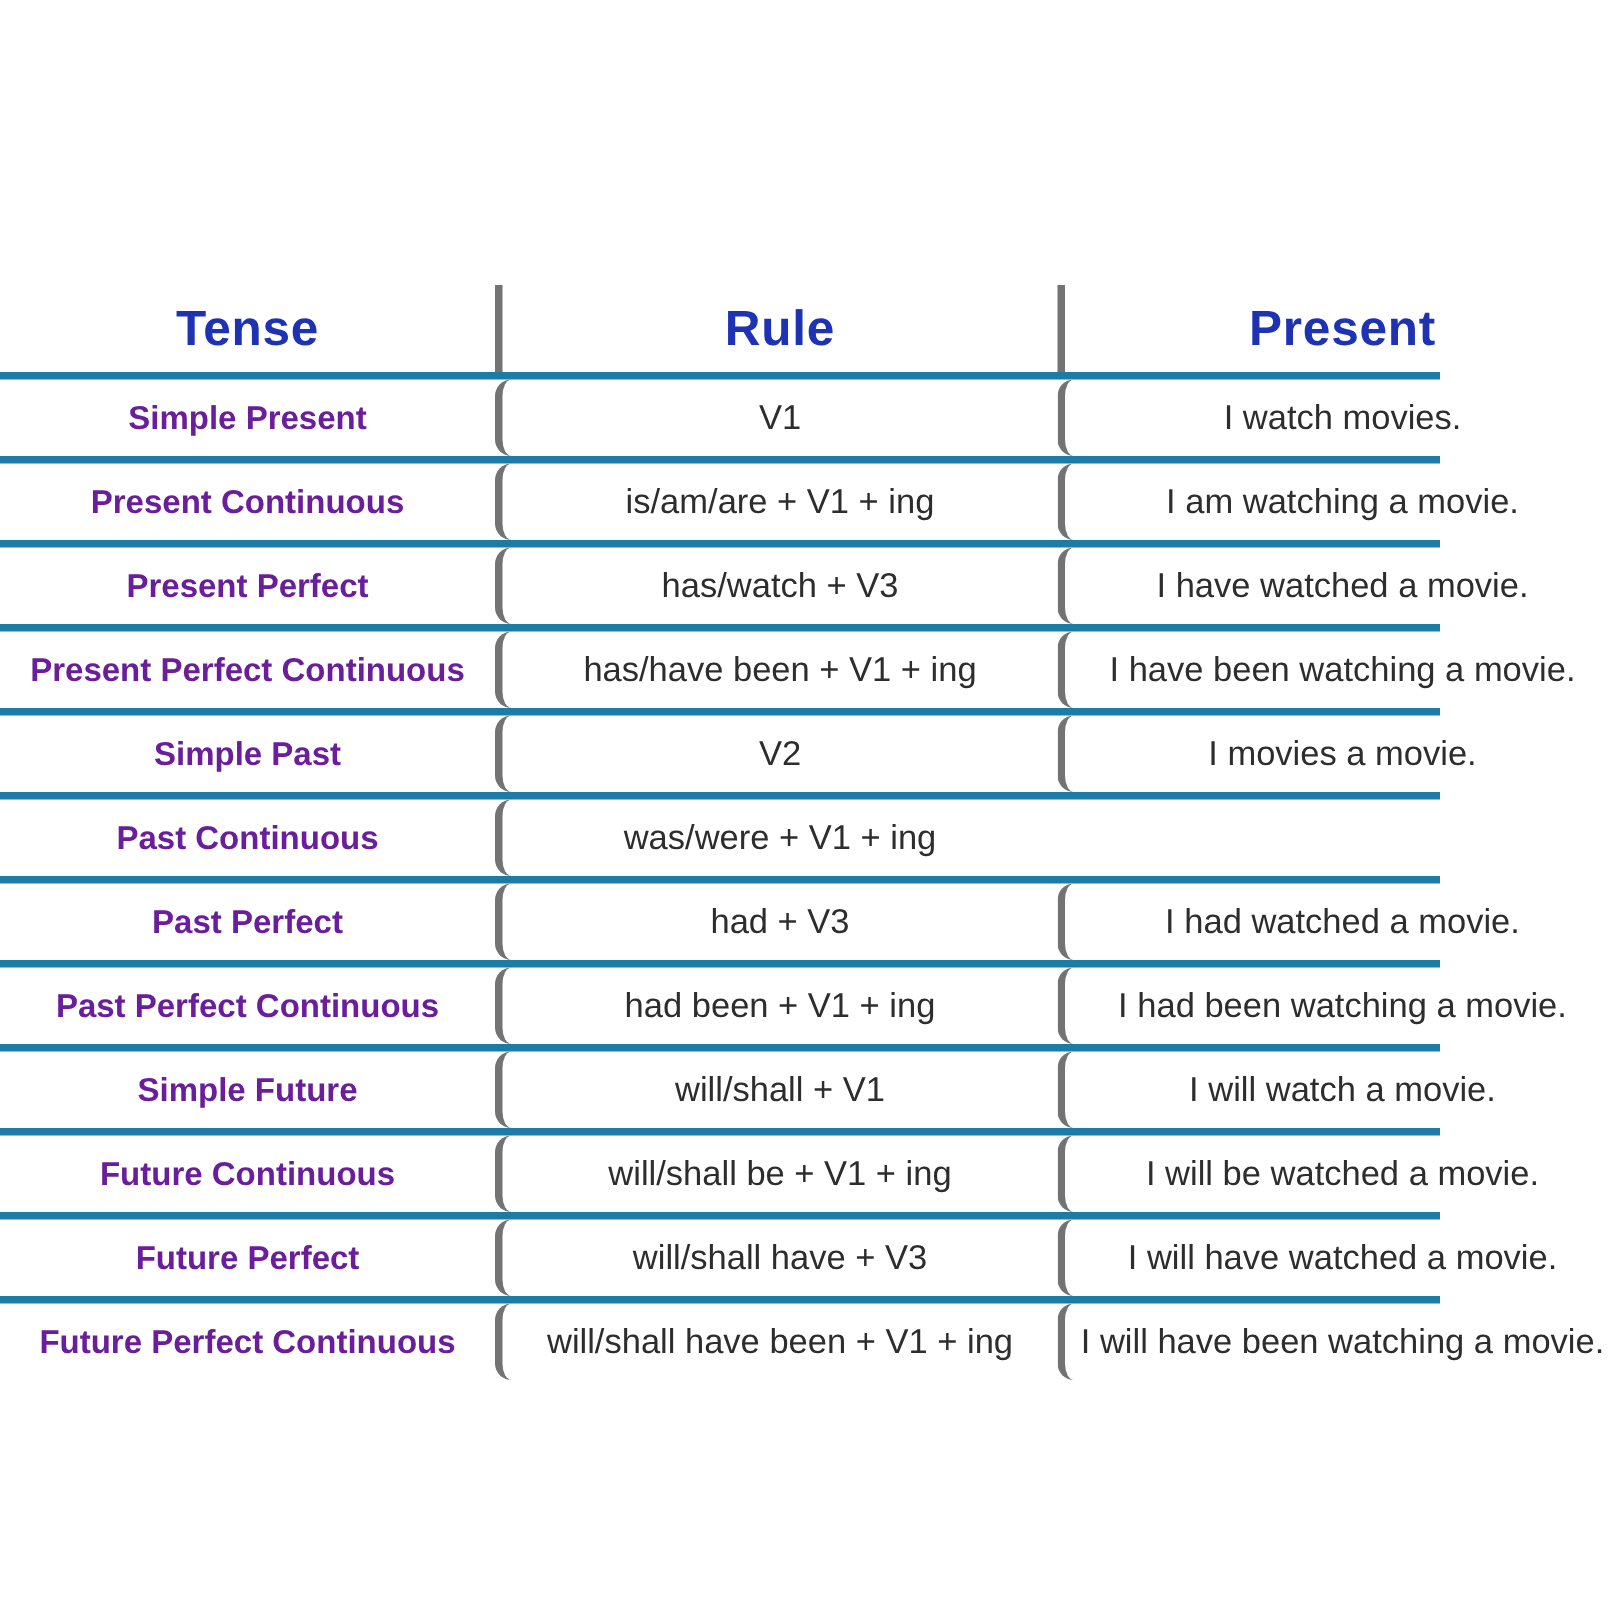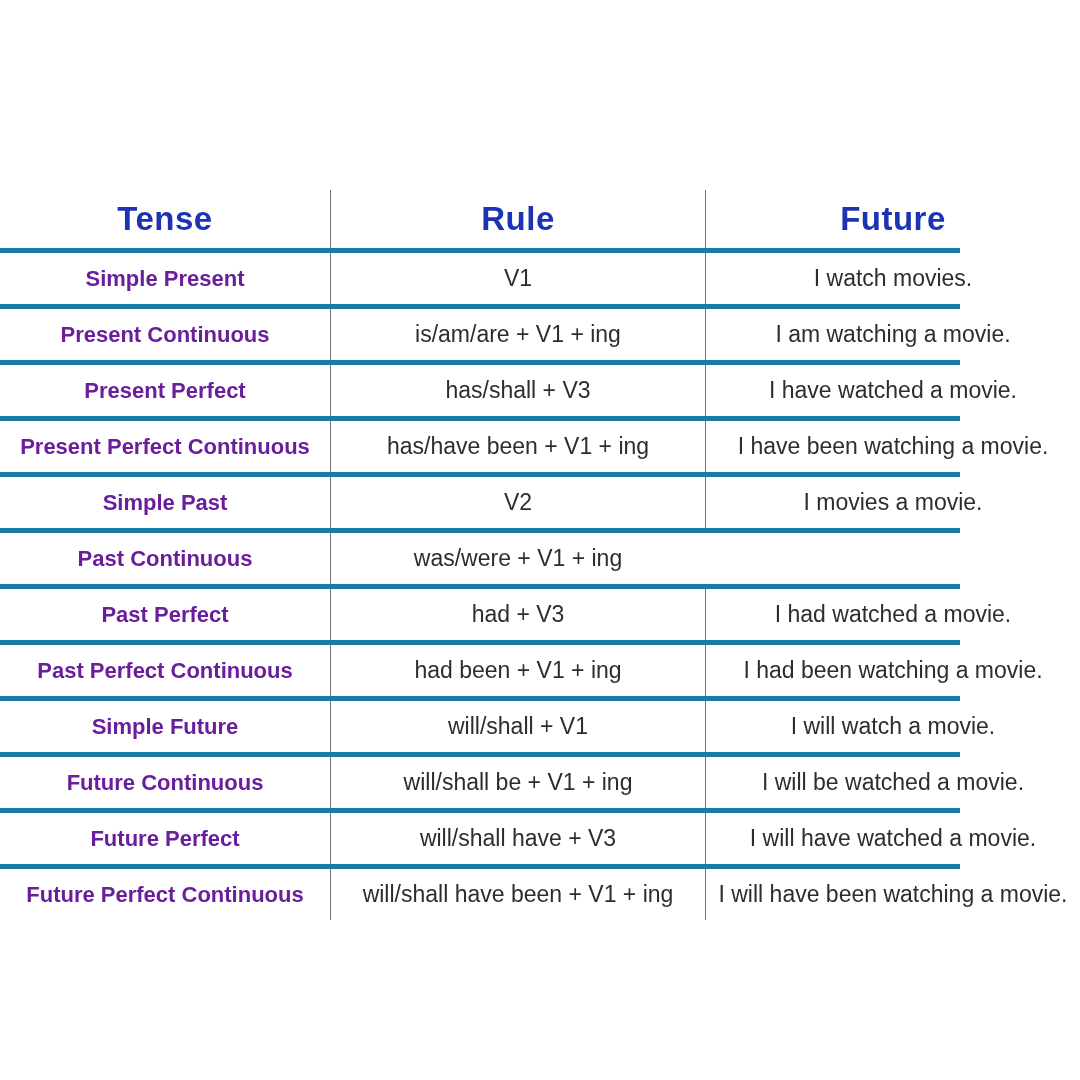--- a/index.html
+++ b/index.html
@@ -30,65 +30,66 @@
   .cell {
     display: flex;
     align-items: center;
     justify-content: center;
     text-align: center;
     box-sizing: border-box;
     padding: 0 4px;
     white-space: nowrap;
   }
   .col-rule, .col-example {
-    border-left: 1px solid #737373;
+    border-left: 5px solid #737373;
   }
   .header-cell {
     color: #1d33b4;
     font-size: 33px;
     font-weight: bold;
     letter-spacing: 0.5px;
   }
   .tense-cell {
     color: #6a1e9c;
     font-size: 22px;
     font-weight: bold;
   }
   .rule-cell, .example-cell {
     color: #2d2d2d;
     font-size: 23px;
     font-weight: normal;
+    border-radius: 11px;
   }
 </style>
 </head>
 <body>
 
 <div class="canvas">
   <div class="tense-table">
     <div class="row header-row">
       <div class="cell col-tense header-cell">Tense</div>
       <div class="cell col-rule header-cell">Rule</div>
-      <div class="cell col-example header-cell">Future</div>
+      <div class="cell col-example header-cell">Present</div>
     </div>
 
       <div class="row data-row">
         <div class="cell col-tense tense-cell">Simple Present</div>
         <div class="cell col-rule rule-cell">V1</div>
         <div class="cell col-example example-cell">I watch movies.</div>
       </div>
 
       <div class="row data-row">
         <div class="cell col-tense tense-cell">Present Continuous</div>
         <div class="cell col-rule rule-cell">is/am/are + V1 + ing</div>
         <div class="cell col-example example-cell">I am watching a movie.</div>
       </div>
 
       <div class="row data-row">
         <div class="cell col-tense tense-cell">Present Perfect</div>
-        <div class="cell col-rule rule-cell">has/shall + V3</div>
+        <div class="cell col-rule rule-cell">has/watch + V3</div>
         <div class="cell col-example example-cell">I have watched a movie.</div>
       </div>
 
       <div class="row data-row">
         <div class="cell col-tense tense-cell">Present Perfect Continuous</div>
         <div class="cell col-rule rule-cell">has/have been + V1 + ing</div>
         <div class="cell col-example example-cell">I have been watching a movie.</div>
       </div>
 
       <div class="row data-row">

